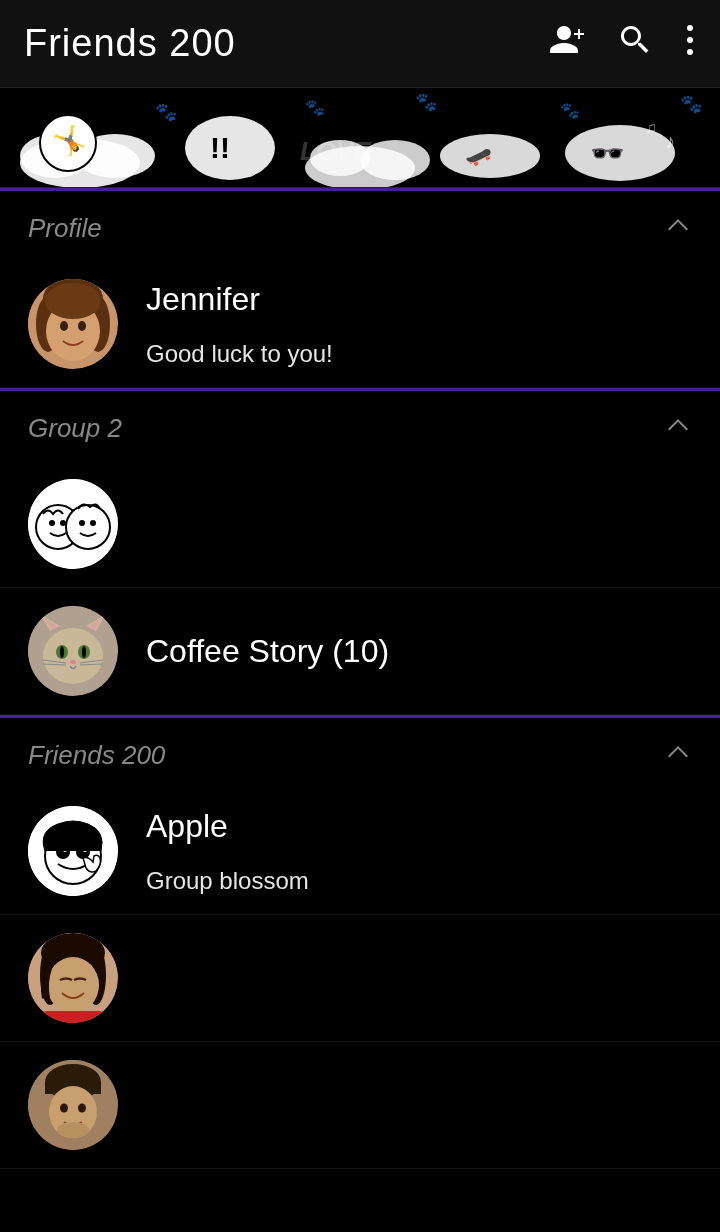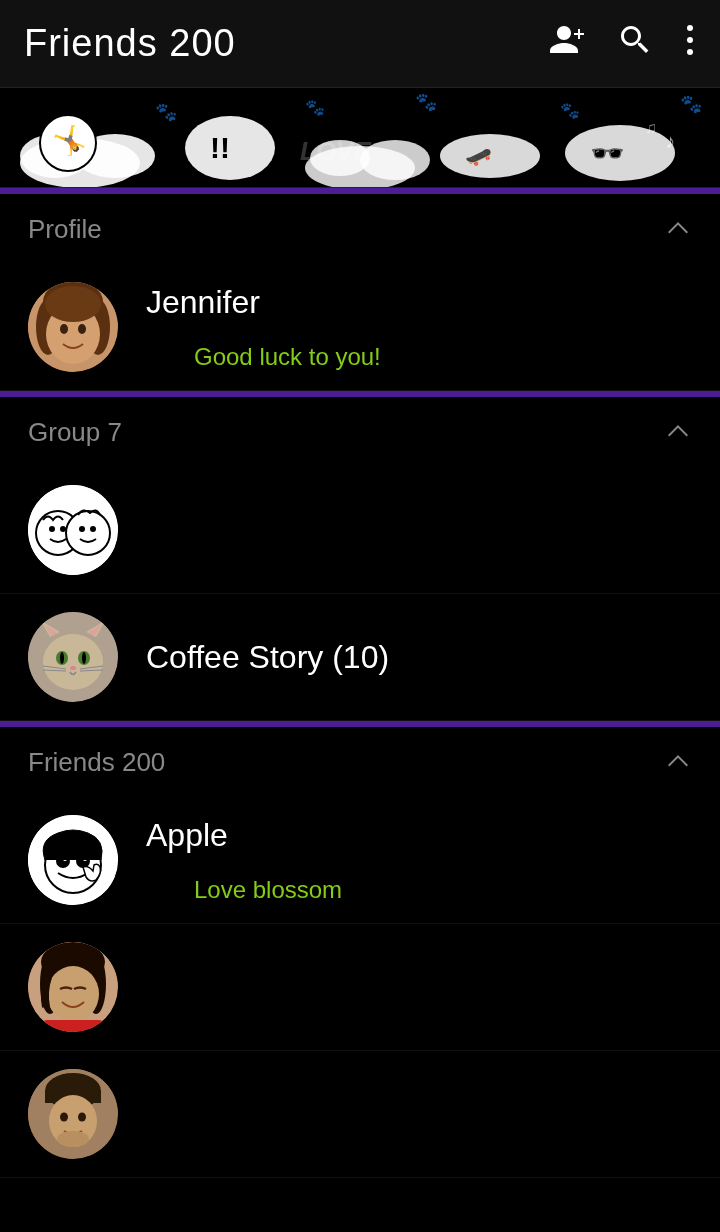--- a/index.html
+++ b/index.html
@@ -46,24 +46,25 @@
       height: 100px;
       background: #000;
       overflow: hidden;
       position: relative;
       border-bottom: 1px solid #222;
     }
 
     
     .section-header {
       display: flex;
-      align-items: flex-start;
+      align-items: center;
       justify-content: space-between;
       padding: 20px 28px 16px 28px;
-      border-top: 6px solid #4c1d95;
+      border-top: 3px solid #4c1d95;
+      font-style: italic;
     }
     .section-title {
       font-size: 26px;
       font-weight: 300;
       color: #888;
     }
     .chevron-up {
       color: #888;
       font-size: 22px;
     }
@@ -93,22 +94,21 @@
       flex-direction: column;
       gap: 22px;
     }
     .item-name {
       font-size: 32px;
       font-weight: 300;
       color: #fff;
     }
     .item-sub {
       font-size: 24px;
-      color: #84cc16;
-      margin-left: 48px;
+      color: #e5e5e5;
     }
 
     
     .jennifer-avatar {
       background: radial-gradient(circle at 40% 35%, #c8956a 30%, #8b5e3c 70%, #5a3520 100%);
     }
 
     
     .cat-avatar {
       background: radial-gradient(circle at 50% 40%, #b0a090 40%, #6a5040 80%);
@@ -219,21 +219,21 @@
       <ellipse cx="45" cy="22" rx="28" ry="18" fill="#6a3a15"></ellipse>
     </svg>
   </div>
   <div class="item-info">
     <span class="item-name">Jennifer</span>
     <span class="item-sub">Good luck to you!</span>
   </div>
 </div>
 
 <div class="section-header">
-  <span class="section-title">Group 7</span>
+  <span class="section-title">Group 2</span>
   <span class="chevron-up">
     <svg width="28" height="28" viewBox="0 0 28 28" fill="#888">
       <path d="M14 8l-10 10 1.4 1.4L14 10.8l8.6 8.6L24 18z"></path>
     </svg>
   </span>
 </div>
 
 <div class="list-item">
   <div class="avatar" style="background:#fff;">
     <svg width="90" height="90" viewBox="0 0 90 90">
@@ -316,21 +316,21 @@
       <path d="M17 45 Q10 25 30 18 Q45 12 60 18 Q78 25 73 45" fill="#000" stroke="#000" stroke-width="1"></path>
 
       <line x1="30" y1="40" x2="27" y2="36" stroke="#000" stroke-width="2"></line>
       <line x1="34" y1="39" x2="33" y2="35" stroke="#000" stroke-width="2"></line>
 
       <path d="M68 65 Q74 58 72 52 Q70 48 66 50 L65 56 Q60 50 55 52 L58 62 Q62 68 68 65Z" fill="#fff" stroke="#000" stroke-width="1.5"></path>
     </svg>
   </div>
   <div class="item-info">
     <span class="item-name">Apple</span>
-    <span class="item-sub">Love blossom</span>
+    <span class="item-sub">Group blossom</span>
   </div>
 </div>
 
 <div class="list-item">
   <div class="avatar ally-avatar">
     <svg width="90" height="90" viewBox="0 0 90 90">
       <circle cx="45" cy="45" r="45" fill="#c8a080"></circle>
 
       <ellipse cx="45" cy="20" rx="32" ry="20" fill="#1a0a00"></ellipse>
       <ellipse cx="22" cy="42" rx="10" ry="30" fill="#1a0a00"></ellipse>

